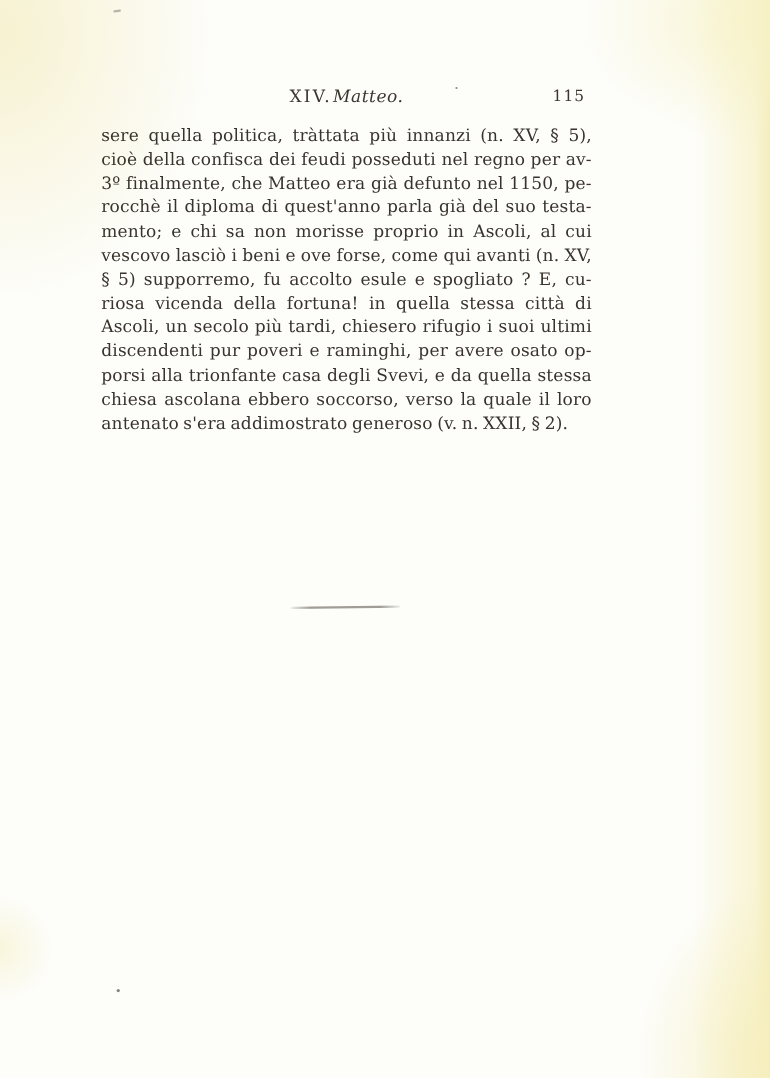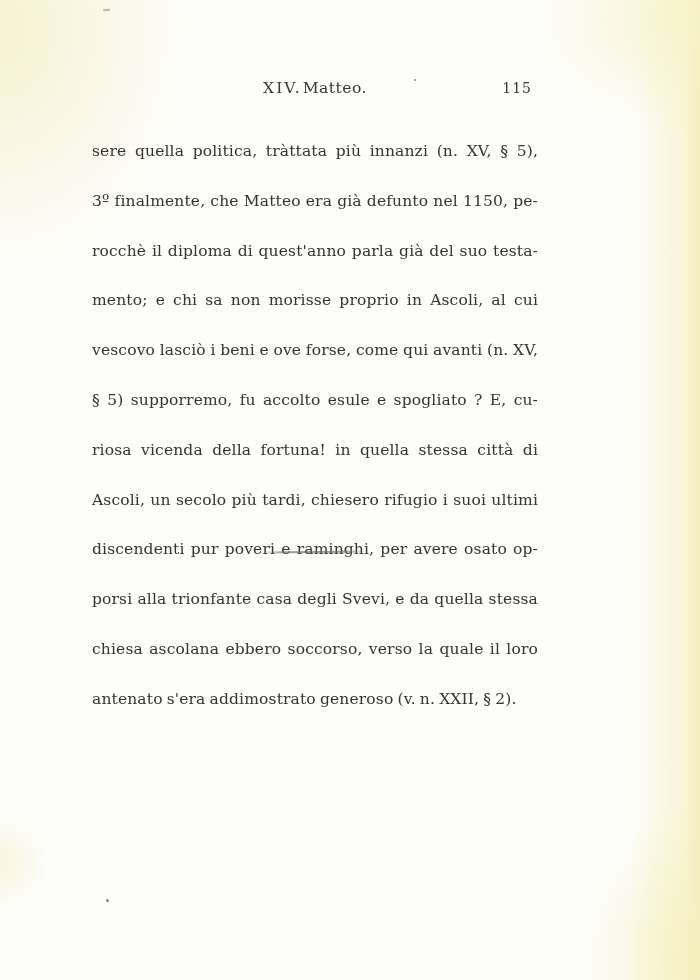--- a/index.html
+++ b/index.html
@@ -37,20 +37,21 @@
   .header-center {
     width: 100%;
     text-align: center;
     white-space: nowrap;
   }
   .chapter-number {
     letter-spacing: 2px;
     margin-right: 1px;
   }
   .chapter-title {
+    font-style: italic;
     letter-spacing: 0.5px;
   }
   .page-number {
     position: absolute;
     right: 6px;
     top: 0;
     font-size: 14px;
     letter-spacing: 1px;
     color: #3c362e;
   }
@@ -65,21 +66,20 @@
     line-height: 21.8px;
     letter-spacing: 0.15px;
     word-spacing: -1px;
   }
   .line {
     height: 21.8px;
     overflow: hidden;
     text-align: justify;
     text-align-last: justify;
     white-space: normal;
-    margin-top: 28px;
   }
   .line.last {
     text-align: center;
     text-align-last: left;
   }
 
   
   .divider {
     position: absolute;
     left: 264px;
@@ -124,20 +124,21 @@
 
   <div class="running-header">
     <div class="header-center">
       <span class="chapter-number">XIV.</span><span class="chapter-title">Matteo.</span>
     </div>
     <div class="page-number">115</div>
   </div>
 
   <div class="text-block">
     <div class="line">sere quella politica, tràttata più innanzi (n. XV, § 5),</div>
+    <div class="line">cioè della confisca dei feudi posseduti nel regno per av-</div>
     <div class="line">3º finalmente, che Matteo era già defunto nel 1150, pe-</div>
     <div class="line">rocchè il diploma di quest'anno parla già del suo testa-</div>
     <div class="line">mento; e chi sa non morisse proprio in Ascoli, al cui</div>
     <div class="line">vescovo lasciò i beni e ove forse, come qui avanti (n. XV,</div>
     <div class="line">§ 5) supporremo, fu accolto esule e spogliato ? E, cu-</div>
     <div class="line">riosa vicenda della fortuna! in quella stessa città di</div>
     <div class="line">Ascoli, un secolo più tardi, chiesero rifugio i suoi ultimi</div>
     <div class="line">discendenti pur poveri e raminghi, per avere osato op-</div>
     <div class="line">porsi alla trionfante casa degli Svevi, e da quella stessa</div>
     <div class="line">chiesa ascolana ebbero soccorso, verso la quale il loro</div>

